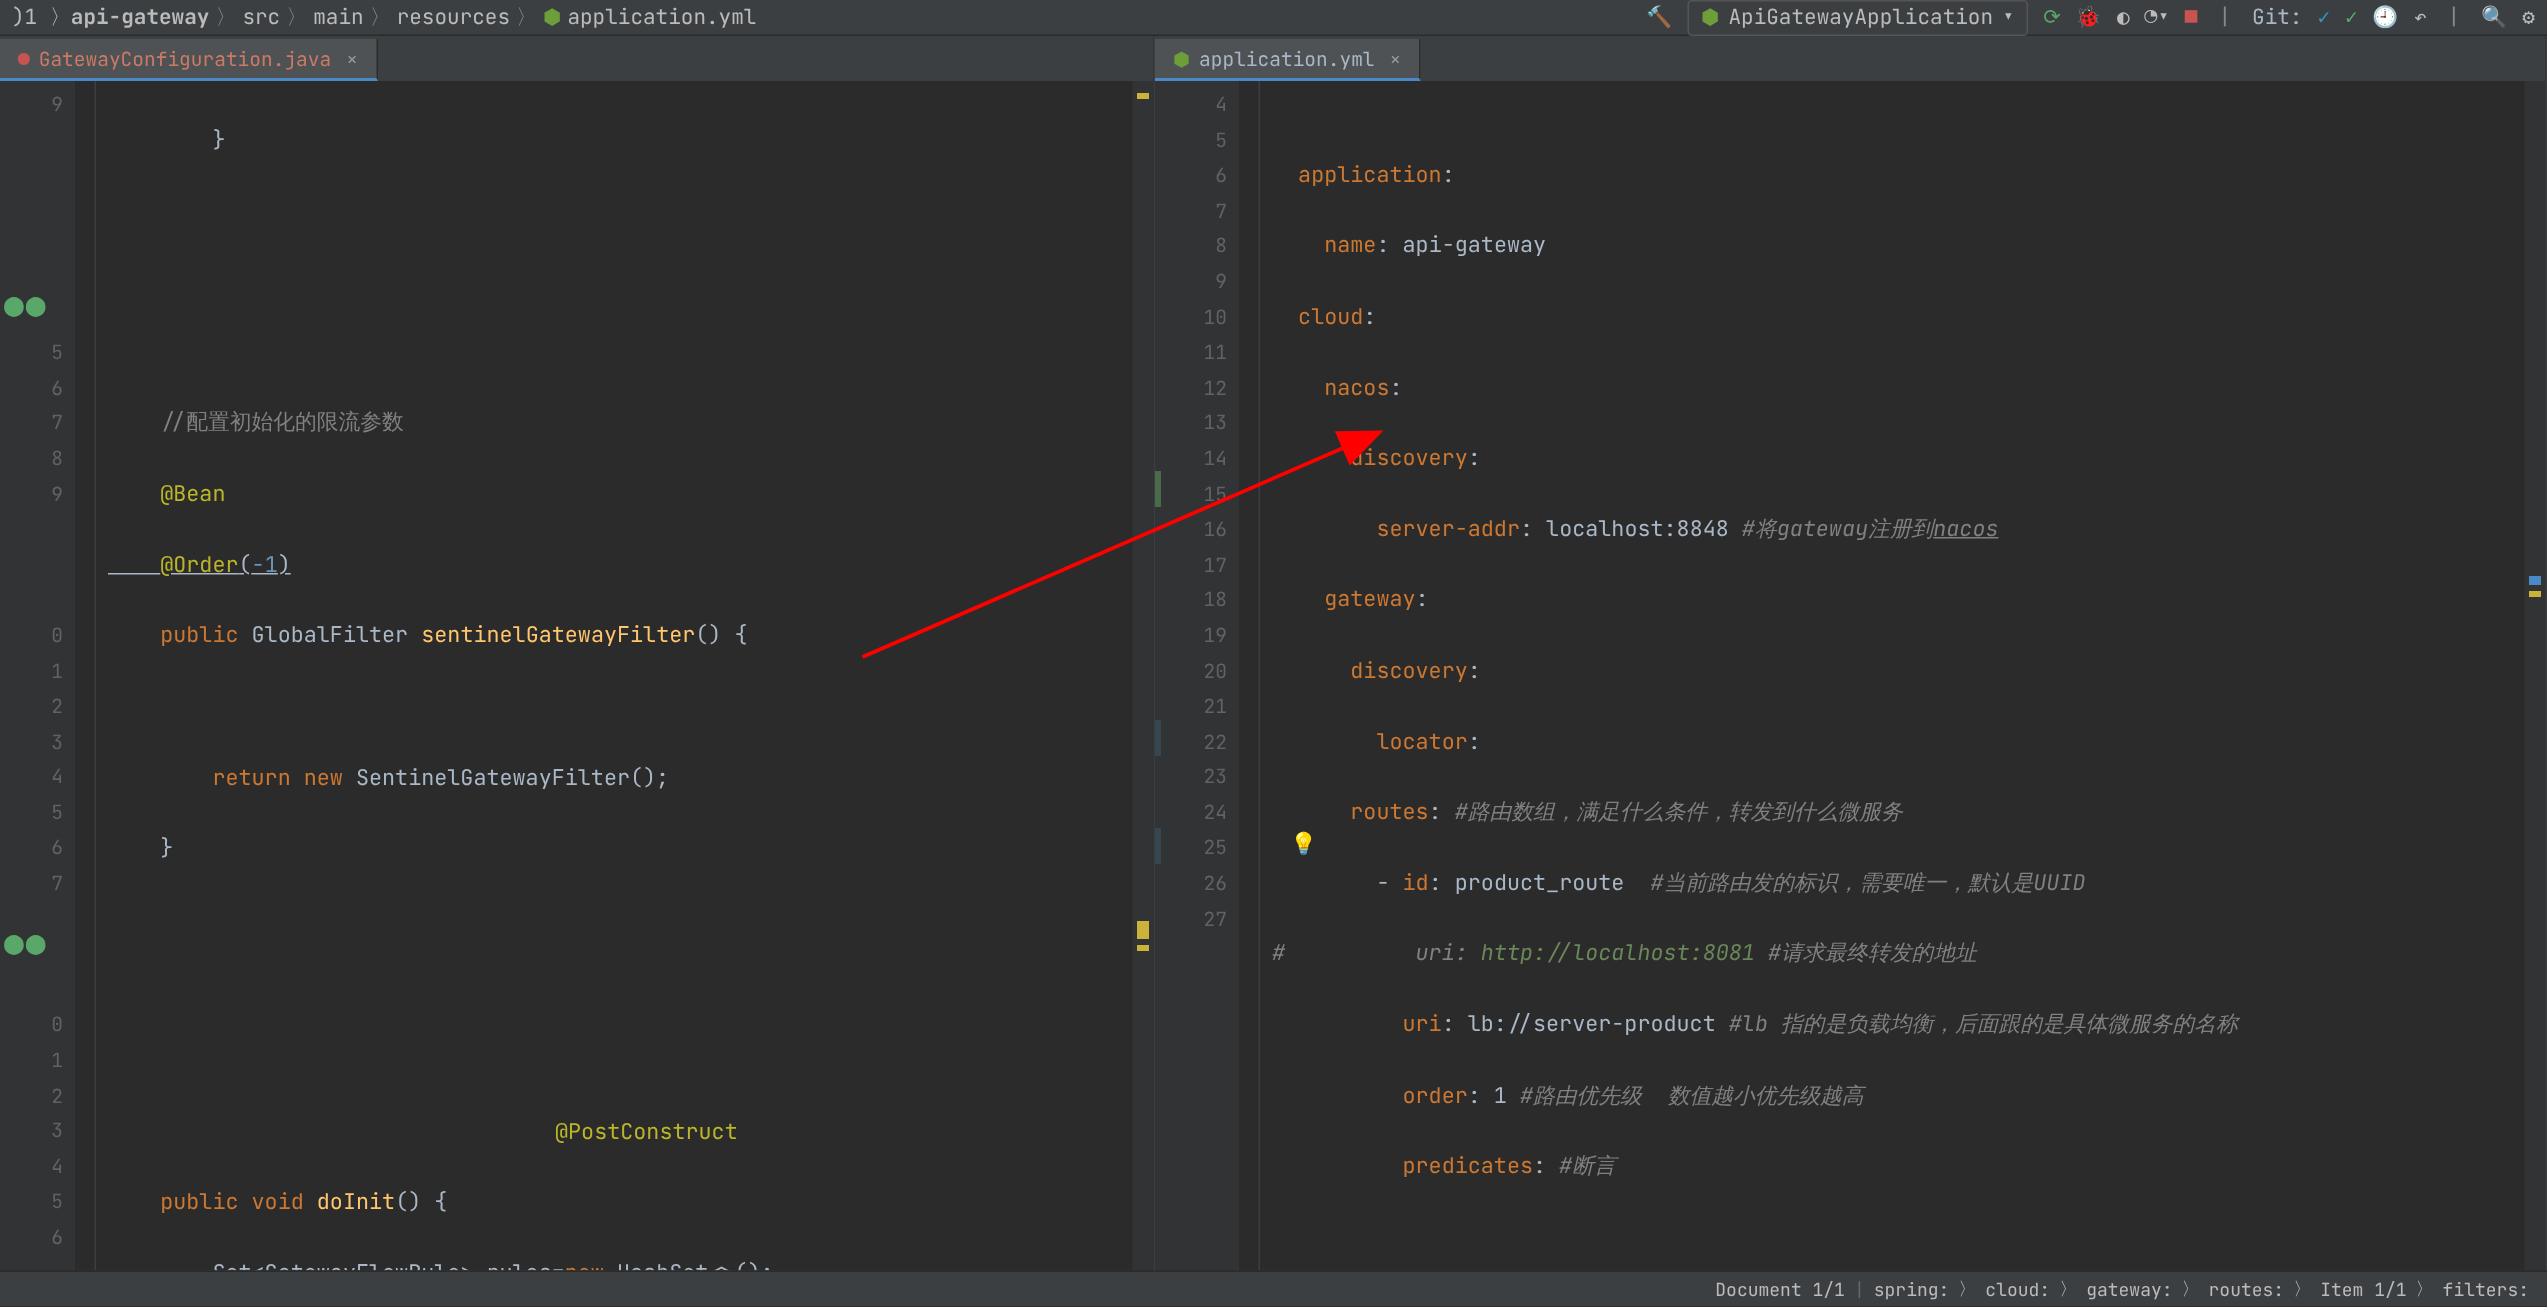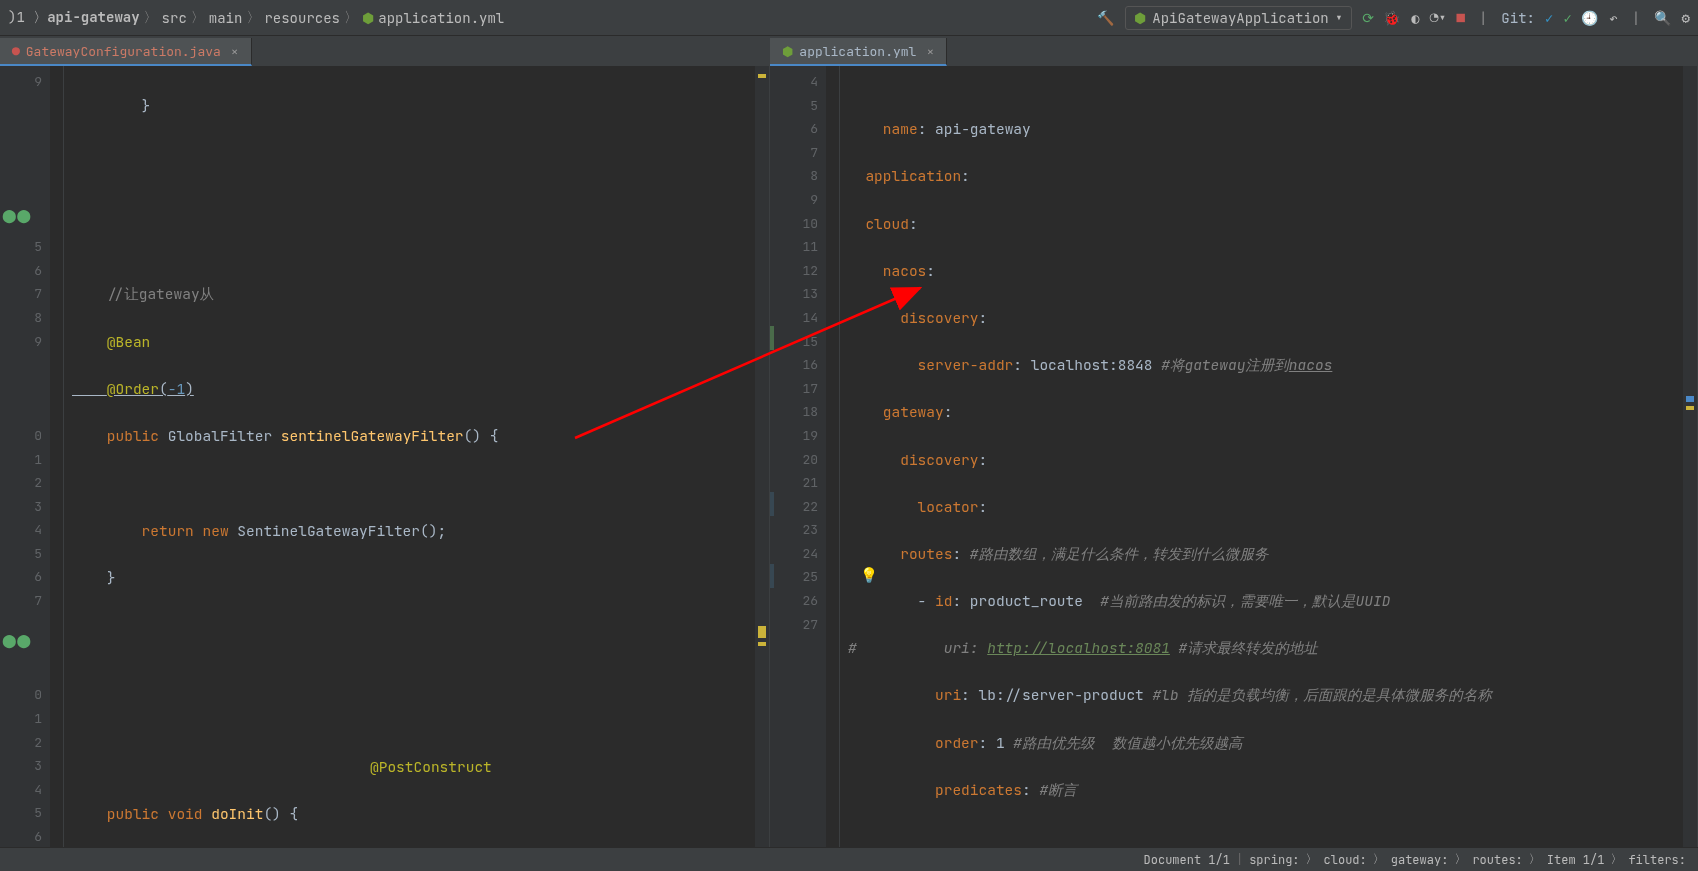--- a/index.html
+++ b/index.html
@@ -1,18 +1,18 @@
 <!DOCTYPE html>
 <html><head>
 <meta charset="utf-8">
 <style>
 * { margin:0; padding:0; box-sizing:border-box; }
 body { font-family:"JetBrains Mono","Consolas",monospace; font-size:14px; background:#2b2b2b; color:#a9b7c6; overflow:hidden; width:1698px; height:871px; }
 .root{display:flex;flex-direction:column;width:100%;height:100%;}
-.navbar{height:36px;background:#3c3f41;border-bottom:1px solid #2b2b2b;display:flex;align-items:center;padding:0 8px;justify-content:space-between;}
+.navbar{height:24px;background:#3c3f41;border-bottom:1px solid #2b2b2b;display:flex;align-items:center;padding:0 8px;justify-content:space-between;}
 .breadcrumbs{display:flex;align-items:center;gap:4px;color:#bbb;}
 .breadcrumbs .sep{color:#888;}
 .breadcrumbs .file-icon{color:#6e9e3a;}
 .toolbar-right{display:flex;align-items:center;gap:10px;}
 .toolbar-right .run-cfg{background:#3c3f41;border:1px solid #555;padding:2px 8px;border-radius:3px;color:#bbb;display:flex;align-items:center;gap:6px;}
 .toolbar-right .icon-btn{cursor:pointer;color:#bbb;}
 .tabrow{height:30px;background:#3c3f41;display:flex;align-items:flex-end;}
 .tabrow .tab{height:28px;padding:4px 12px;display:flex;align-items:center;gap:6px;background:#3c3f41;border-right:1px solid #2b2b2b;font-size:13px;}
 .tabrow .tab.active{background:#4e5254;border-bottom:2px solid #4a88c7;}
 .tabrow .tab .close{color:#999;margin-left:4px;}
@@ -25,21 +25,21 @@
 .rmap .mk{position:absolute;width:8px;left:3px;height:4px;}
 .kw{color:#cc7832;}
 .ann{color:#bbb529;}
 .num{color:#6897bb;}
 .cm{color:#808080;}
 .cm-i{color:#808080;font-style:italic;margin-top:37px;}
 .fn{color:#ffc66d;}
 .yk{color:#cc7832;}
 .yv{color:#a9b7c6;}
 .yb{color:#cc7832;}
-.link{color:#6a8759;font-style:italic;text-decoration:underline;}
+.link{color:#6a8759;font-style:italic;}
 .arrow{position:absolute;z-index:5;pointer-events:none;}
 .right-wrap{display:flex;flex-direction:column;flex:1;}
 .right-body{display:flex;flex:1;overflow:hidden;}
 .bulb{position:absolute;left:46px;top:500px;color:#f0a732;z-index:3;}
 .statusbar{height:24px;background:#3c3f41;border-top:1px solid #2b2b2b;display:flex;align-items:center;justify-content:flex-end;padding:0 12px;gap:6px;color:#bbb;font-size:12px;}
 .statusbar .sep{color:#666;}
 .fold-col{width:14px;background:#2b2b2b;border-right:1px solid #3c3f41;flex-shrink:0;}
 .chg-bar{position:absolute;left:0;width:4px;background:#4a6b4a;}
 .chg-bar.b{background:#374752;}
 </style>
@@ -134,21 +134,21 @@
               <div>5</div>
               <div>6</div>
               <div>&nbsp;</div>
             </div>
           <div class="fold-col"></div>
           <div class="code" id="left-code">
 <span style="display: block;">        }</span>
 <span style="display: block;"> </span>
 <span style="display: block;"> </span>
 <span style="display: block;"> </span>
-<span style="display: block;">    <span class="cm">//让gateway从</span></span>
+<span style="display: block;">    <span class="cm">//配置初始化的限流参数</span></span>
 <span style="display: block;">    <span class="ann">@Bean</span></span>
 <span style="display: block; text-decoration: underline;">    <span class="ann">@Order</span><span>(</span><span class="num">-1</span><span>)</span></span>
 <span style="display: block;">    <span class="kw">public</span><span> GlobalFilter </span><span class="fn">sentinelGatewayFilter</span><span>() {</span></span>
 <span style="display: block; margin-top: 48px;">        <span class="kw">return new</span><span> SentinelGatewayFilter();</span></span>
 <span style="display: block;">    <span>}</span></span>
 <span style="display: block;"> </span>
 <span style="display: block;"> </span>
 <span style="display: block;"> </span>
 <span style="display: block; text-align: center;">    <span class="ann">@PostConstruct</span></span>
 <span style="display: block;">    <span class="kw">public void</span><span class="fn"> doInit</span><span>() {</span></span>
@@ -218,22 +218,22 @@
             <div>24</div>
             <div>25</div>
             <div>26</div>
             <div>27</div>
             <div>&nbsp;</div>
             <div>&nbsp;</div>
           </div>
         <div class="fold-col"></div>
         <div class="code" id="right-code" style="position:relative;">
           <span class="bulb" style="position: absolute; top: 497px; left: 20px; display: block;">💡</span>
+<span style="display: block;">  <span class="yk">application</span><span>:</span></span>
 <span style="display: block;">    <span class="yk">name</span><span>: </span><span class="yv">api-gateway</span></span>
-<span style="display: block;">  <span class="yk">application</span><span>:</span></span>
 <span style="display: block;">  <span class="yk">cloud</span><span>:</span></span>
 <span style="display: block;">    <span class="yk">nacos</span><span>:</span></span>
 <span style="display: block;">      <span class="yk">discovery</span><span>:</span></span>
 <span style="display: block;">        <span class="yk">server-addr</span><span>: </span><span class="yv">localhost:8848</span><span class="cm-i"> #将gateway注册到</span><span class="cm-i" style="text-decoration:underline;">nacos</span></span>
 <span style="display: block;">    <span class="yk">gateway</span><span>:</span></span>
 <span style="display: block;">      <span class="yk">discovery</span><span>:</span></span>
 <span style="display: block;">        <span class="yk">locator</span><span>:</span></span>
 <span style="display: block;">      <span class="yk">routes</span><span>:</span><span class="cm-i"> #路由数组，满足什么条件，转发到什么微服务</span></span>
 <span style="display: block;">        <span>- </span><span class="yk">id</span><span>: </span><span class="yv">product_route</span><span class="cm-i">  #当前路由发的标识，需要唯一，默认是UUID</span></span>
 <span style="display: block;"><span class="cm-i">#</span><span class="cm-i">          uri: </span><span class="link">http://localhost:8081</span><span class="cm-i"> #请求最终转发的地址</span></span>

